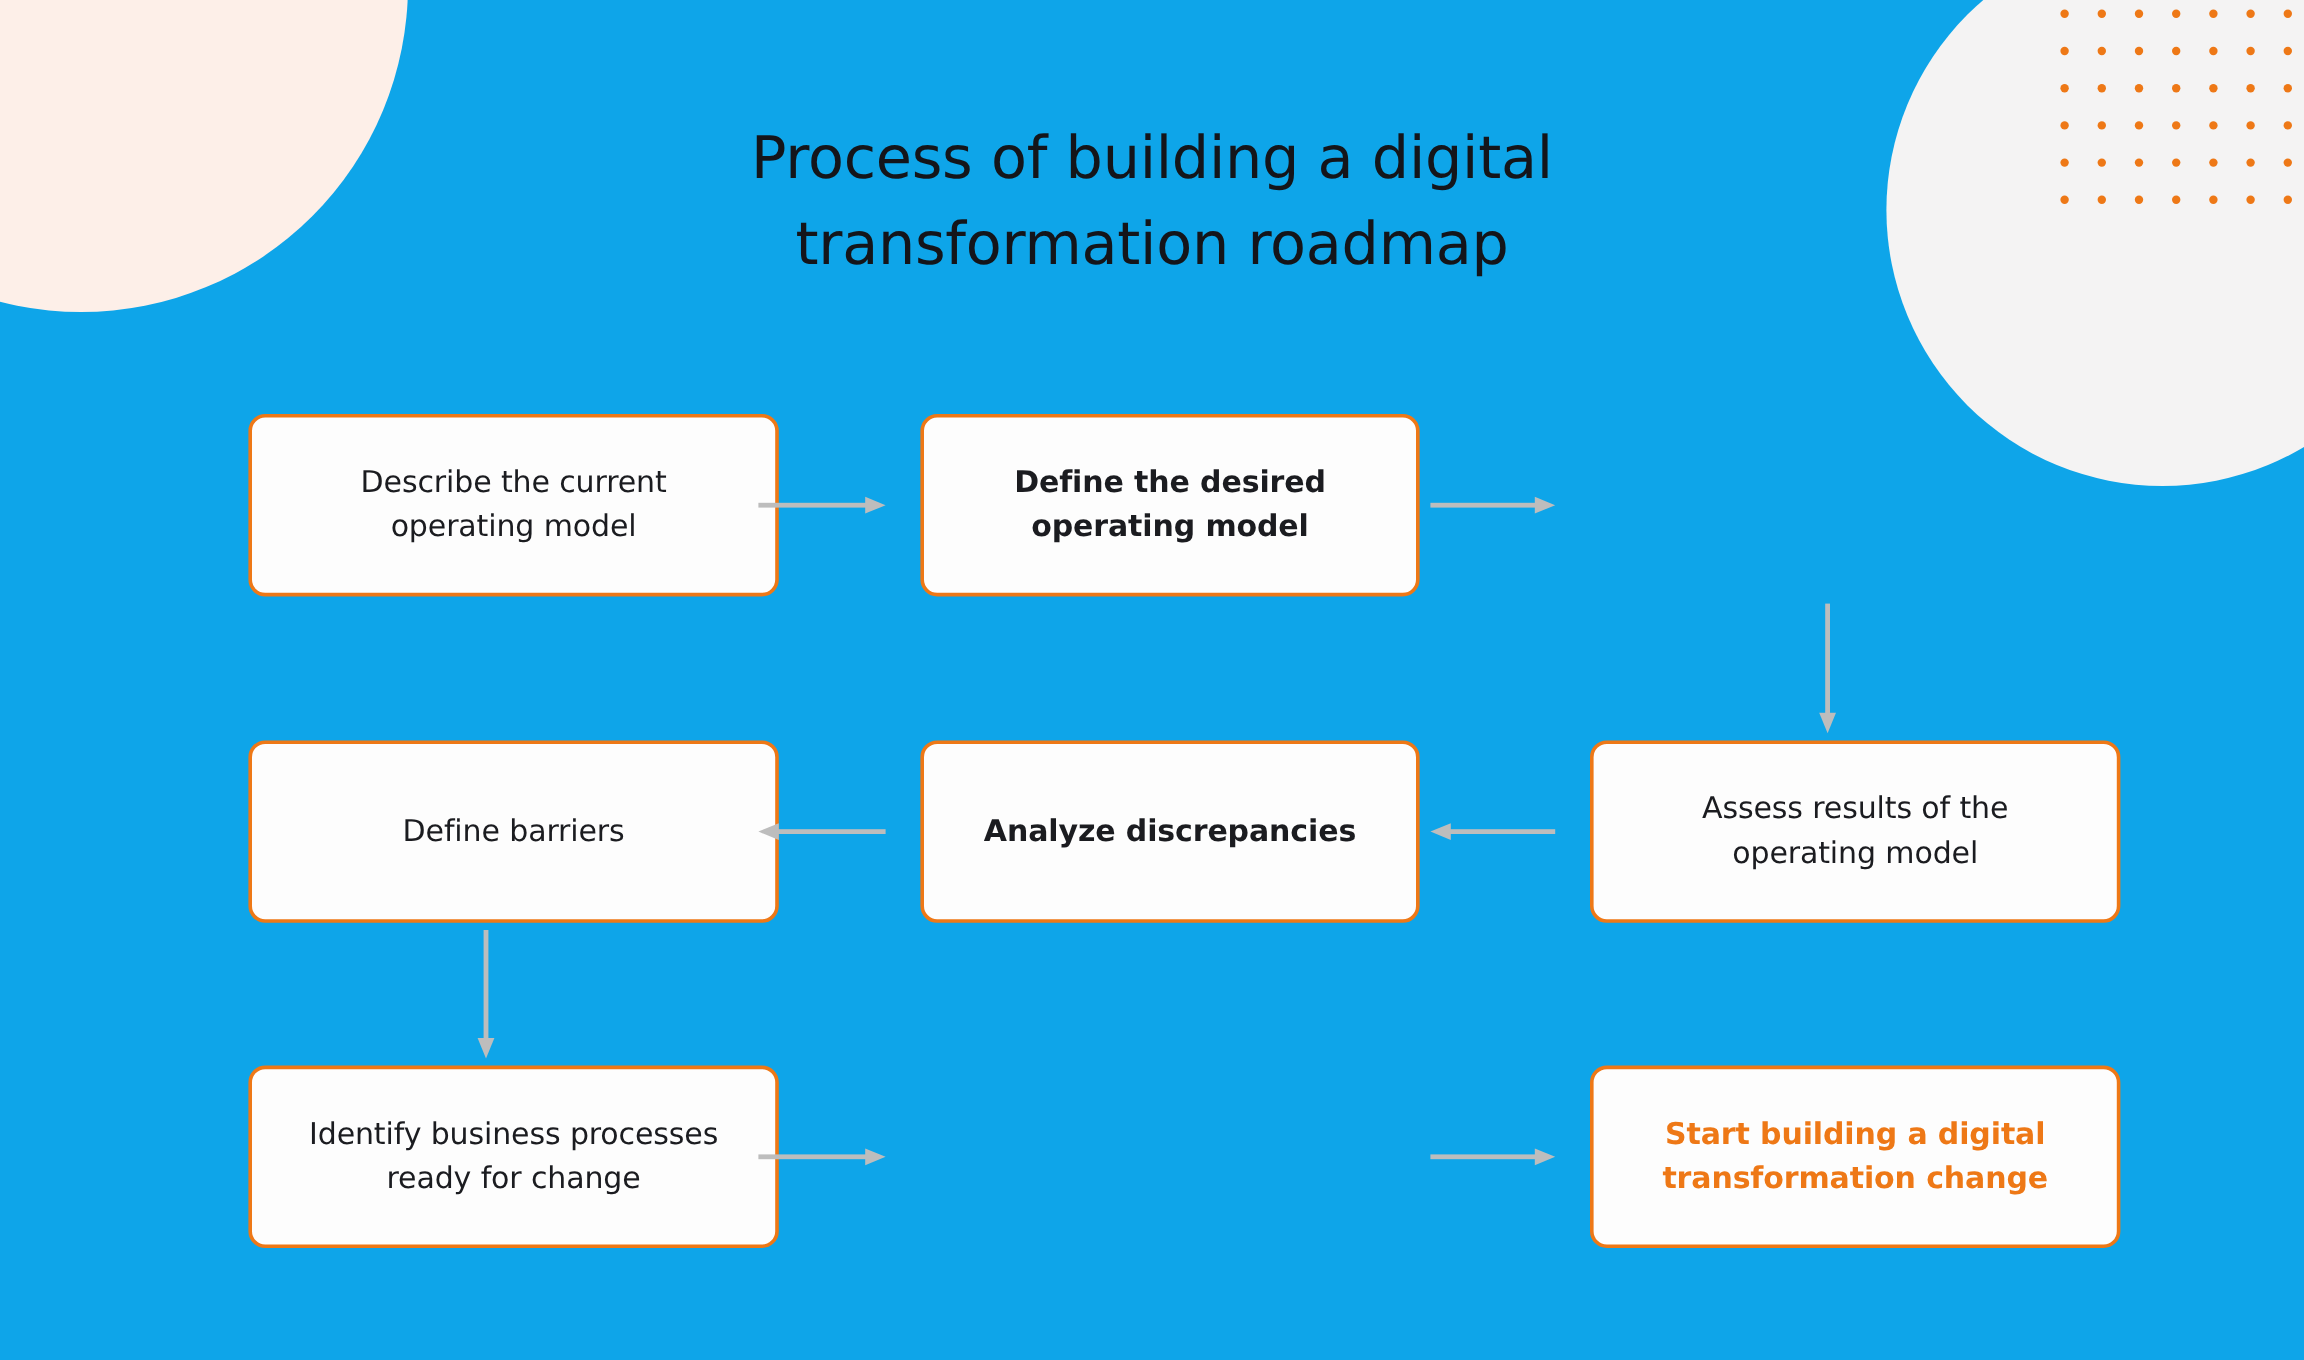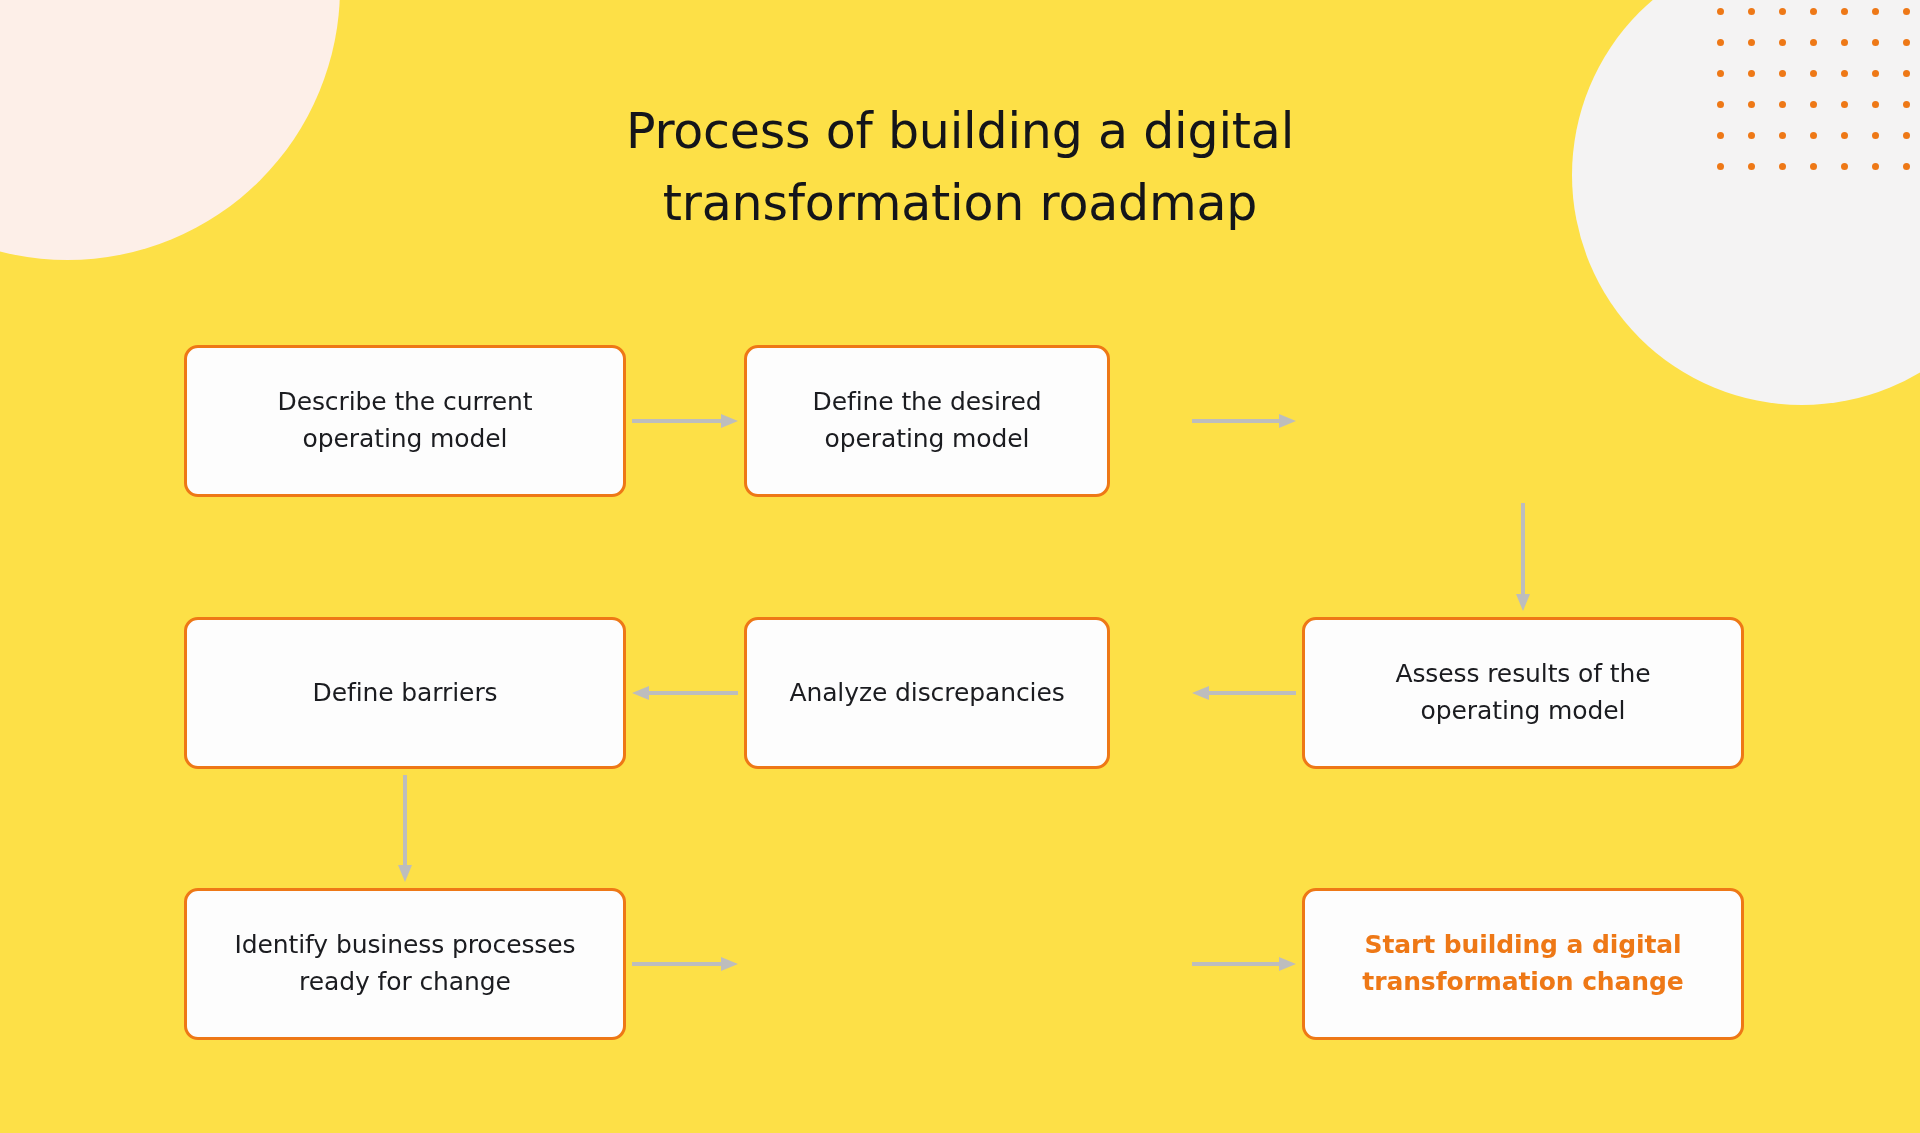--- a/index.html
+++ b/index.html
@@ -11,21 +11,21 @@
     height: 1133px;
     background: #FFFFFF;
     font-family: "Liberation Sans", sans-serif;
     overflow: hidden;
   }
 
   #stage {
     position: relative;
     width: 1920px;
     height: 1133px;
-    background: #fde047;
+    background: #0ea5e9;
     overflow: hidden;
   }
 
   
   .deco-circle-peach {
     position: absolute;
     left: -205px;
     top: -285px;
     width: 545px;
     height: 545px;
@@ -93,30 +93,31 @@
     justify-content: center;
     text-align: center;
     color: #1B1C20;
     font-family: "DejaVu Sans", sans-serif;
     font-size: 25px;
     line-height: 1.47;
     font-weight: 400;
     letter-spacing: -0.1px;
     white-space: pre-line;
     padding: 0 14px;
+    margin-left: 23px;
   }
   .node.accent {
     color: #EE7816;
     font-weight: 700;
   }
 
   
   
   .c0 { left: 0px;    width: 442px; }
-  .c1 { left: 560px;  width: 366px; }
+  .c1 { left: 560px;  width: 416px; font-weight: bold; }
   .c2 { left: 1118px; width: 442px; }
   .r0 { top: 0px;   height: 152px; }
   .r1 { top: 272px; height: 152px; }
   .r2 { top: 543px; height: 152px; }
 
   
   .arrow {
     position: absolute;
   }
   .arrow .shaft {

